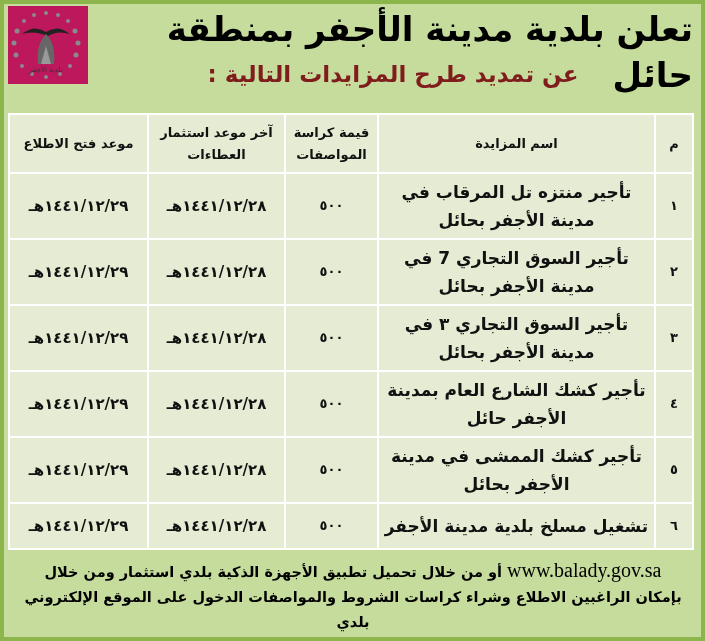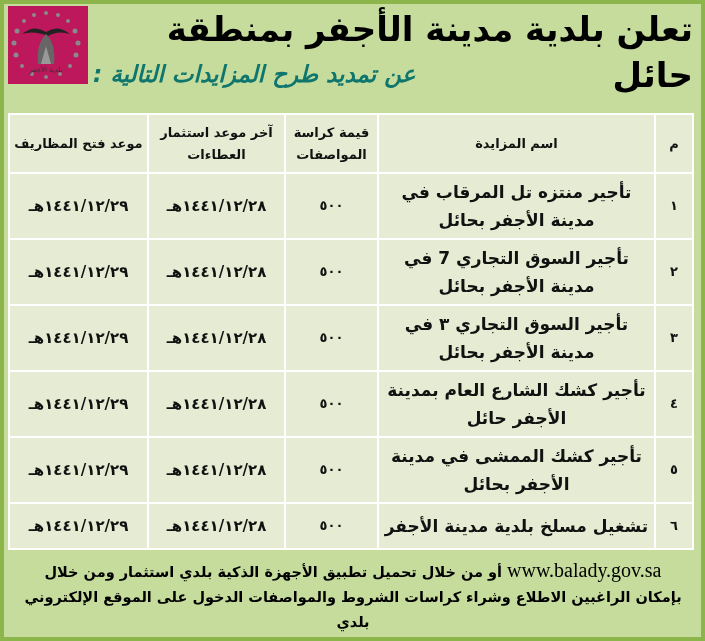--- a/index.html
+++ b/index.html
@@ -18,23 +18,22 @@
     background: #be185d;
     display: flex; align-items: center; justify-content: flex-end;
   }
   .title {
     position: absolute; right: 8px; top: 2px; width: 600px;
     font-weight: bold; font-size: 34px; color: #000;
     line-height: 46px; letter-spacing: -0.5px;
   }
   .subtitle {
     position: absolute; right: 8px; top: 54px; width: 600px;
-    text-align: left; font-weight: bold; font-size: 23px; color: #0f766e;
+    text-align: center; font-weight: bold; font-size: 23px; color: #7f1d1d;
     line-height: 32px;
-    font-style: italic;
   }
   table.grid {
     position: absolute; left: 4px; top: 109px; width: 684px;
     border-collapse: collapse; table-layout: fixed;
     background: #e5ecd3;
   }
   table.grid td, table.grid th {
     border: 2px solid #ffffff; color: #111;
     text-align: center; vertical-align: middle;
     padding: 0 4px;
@@ -93,21 +92,21 @@
         <col style="width:93px">
         <col style="width:137px">
         <col style="width:139px">
     </colgroup>
     <thead>
       <tr>
         <th>م</th>
         <th>اسم المزايدة</th>
         <th>قيمة كراسة المواصفات</th>
         <th>آخر موعد استثمار العطاءات</th>
-        <th>موعد فتح المظاريف</th>
+        <th>موعد فتح الاطلاع</th>
       </tr>
     </thead>
     <tbody>
       <tr>
         <td class="num">١</td>
         <td class="name">تأجير منتزه تل المرقاب في مدينة الأجفر بحائل</td>
         <td class="num">٥٠٠</td>
         <td class="date">١٤٤١/١٢/٢٨هـ</td>
         <td class="date">١٤٤١/١٢/٢٩هـ</td>
       </tr>

